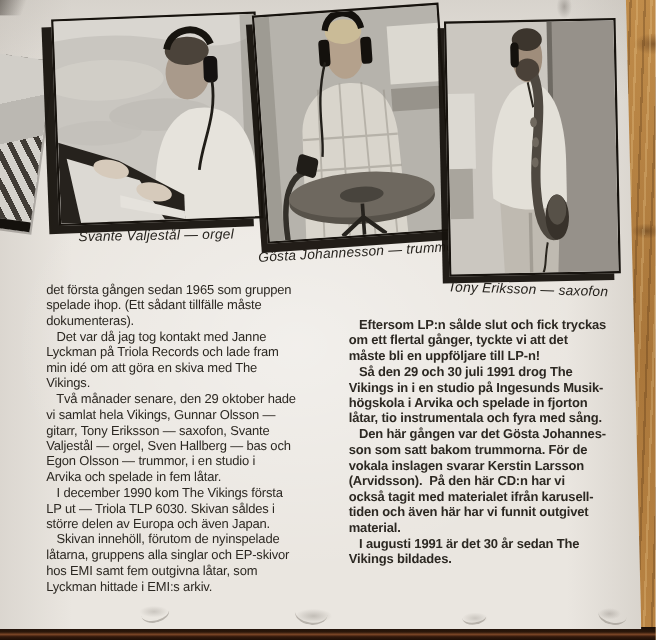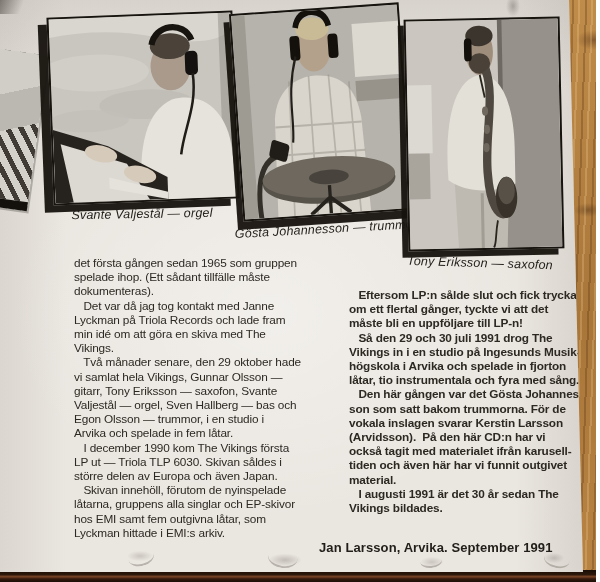--- a/index.html
+++ b/index.html
@@ -33,21 +33,21 @@
     border-bottom:9px solid #14110d;box-shadow:2px 2px 0 rgba(20,17,13,.25);}
   .photo{position:absolute;margin:0;padding:0;border:2px solid #17130e;overflow:hidden;background:#c6c3bd;}
   .photo svg{display:block;width:100%;height:100%;}
   .photo1{left:50px;top:14px;width:182px;height:184px;transform:rotate(-2.2deg);box-shadow:-9px 7px 0 rgba(22,18,13,.95);}
   .photo2{left:236px;top:8px;width:166px;height:204px;transform:rotate(-4deg);box-shadow:-6px 8px 0 rgba(22,18,13,.95);}
   .photo3{left:406px;top:18px;width:152px;height:228px;transform:rotate(-1.2deg);box-shadow:-6px 6px 0 rgba(22,18,13,.95);}
   .caption{position:absolute;font-style:italic;font-size:12.5px;color:#26231e;text-align:center;letter-spacing:.2px;white-space:nowrap;}
   .caption1{left:56px;top:207px;width:172px;transform:rotate(-1deg);}
   .caption2{left:226px;top:222px;width:200px;transform:rotate(-3.2deg);}
   .caption3{left:394px;top:256px;width:172px;transform:rotate(1.8deg);}
-  .col{position:absolute;width:282px;font-size:11.8px;line-height:14.2px;letter-spacing:-.15px;color:#2c2822;white-space:pre;margin-left:32px;}
+  .col{position:absolute;width:282px;font-size:11.8px;line-height:14.2px;letter-spacing:-.15px;color:#2c2822;white-space:pre;}
   .col-left{left:42px;top:256px;}
   .col-right{left:317px;top:288px;font-weight:bold;}
   .signature{position:absolute;left:319px;top:540px;font-weight:bold;font-size:13px;letter-spacing:.1px;color:#211d18;white-space:nowrap;}
   .curl{position:absolute;border-bottom:2px solid rgba(125,118,108,.45);border-radius:50%;}
   .curl1{left:128px;top:548px;width:26px;height:16px;transform:rotate(-14deg);}
   .curl2{left:268px;top:546px;width:30px;height:20px;transform:rotate(8deg);}
   .curl3{left:420px;top:554px;width:22px;height:12px;transform:rotate(-6deg);}
   .curl4{left:544px;top:550px;width:26px;height:16px;transform:rotate(12deg);}
 </style>
 </head>
@@ -170,20 +170,19 @@
 låtar, tio instrumentala och fyra med sång.
    Den här gången var det Gösta Johannes-
 son som satt bakom trummorna. För de
 vokala inslagen svarar Kerstin Larsson
 (Arvidsson).  På den här CD:n har vi
 också tagit med materialet ifrån karusell-
 tiden och även här har vi funnit outgivet
 material.
    I augusti 1991 är det 30 år sedan The
 Vikings bildades.</div>
-    <div class="signature">Jan Larsson, Arvika. September 1991</div>
 
     <div class="curl curl1"></div>
     <div class="curl curl2"></div>
     <div class="curl curl3"></div>
     <div class="curl curl4"></div>
   </div>
 </div>
 
 </body></html>

